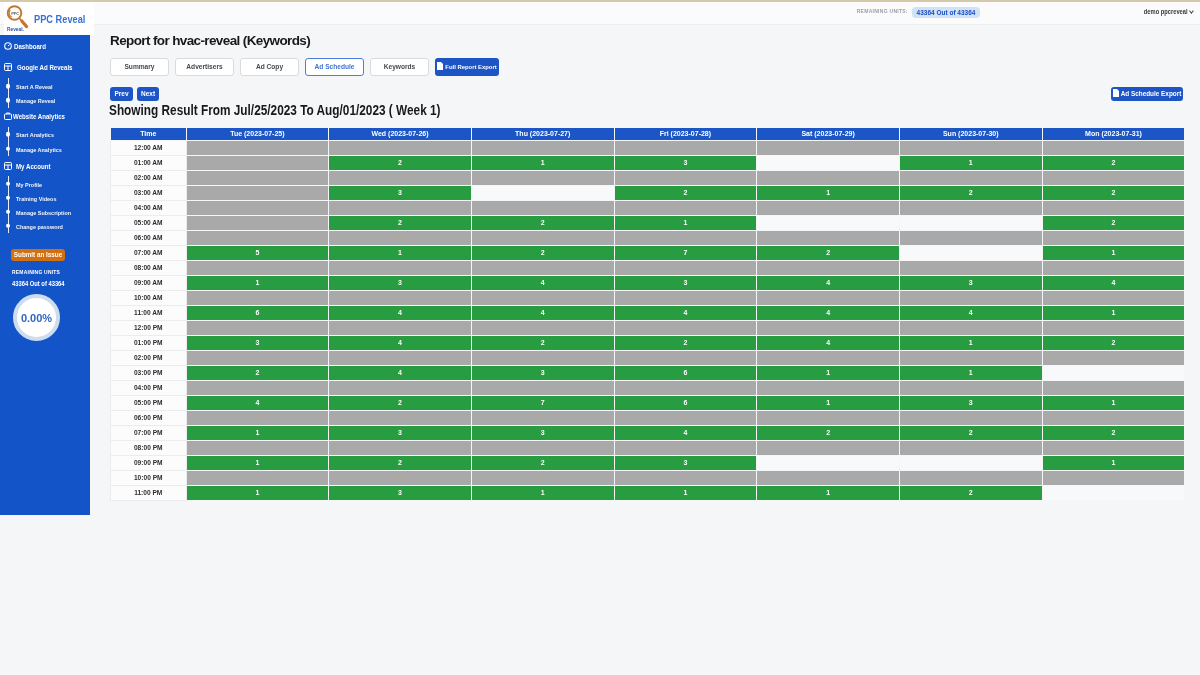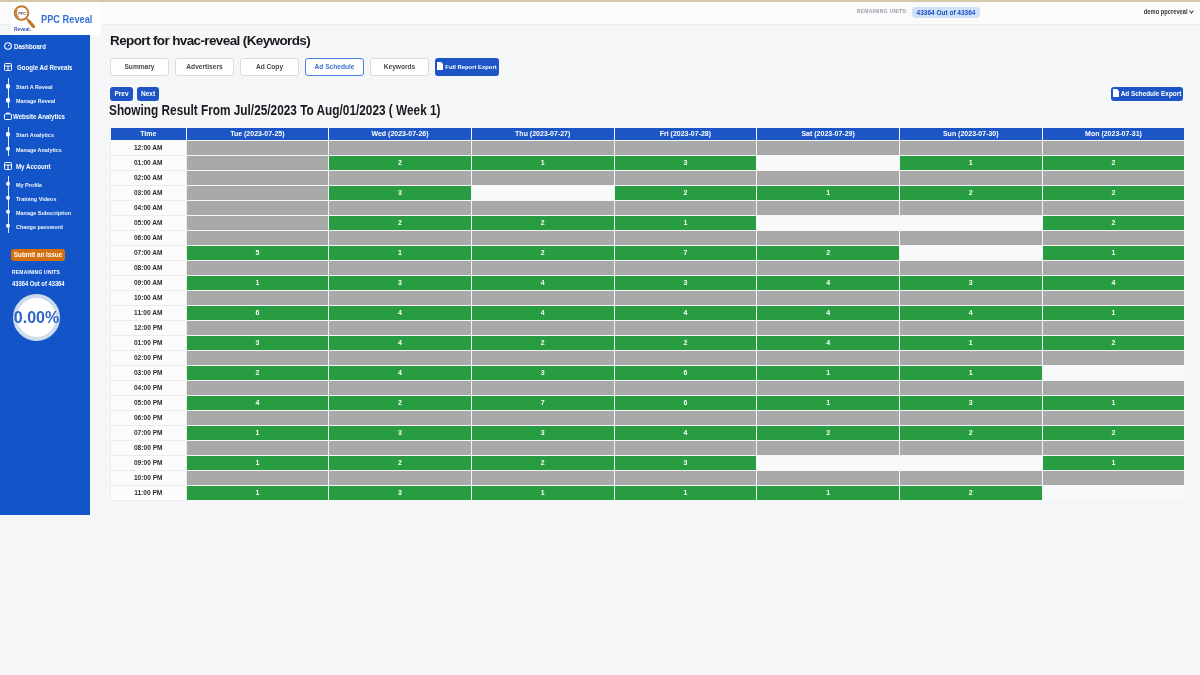--- a/index.html
+++ b/index.html
@@ -1,39 +1,39 @@
 <!DOCTYPE html>
 <html><head><meta charset="utf-8">
 <style>
 * { margin:0; padding:0; box-sizing:border-box; }
 html,body { width:1200px; height:675px; overflow:hidden; background:#f5f6f7;
   font-family:"Liberation Sans", sans-serif; position:relative; }
 .topline { position:absolute; left:0; top:0; width:1200px; height:1.5px; background:#d5c9ab; }
 .topbar { position:absolute; left:0; top:2px; width:1200px; height:23px; background:#fbfbfc;
   border-bottom:1px solid #eceef0; }
-.logo { position:absolute; left:11px; top:2px; width:90px; height:33px; background:#ffffff; z-index:5; }
+.logo { position:absolute; left:4px; top:2px; width:90px; height:33px; background:#ffffff; z-index:5; }
 .logotext { position:absolute; left:30px; top:11px; font-size:10.5px; font-weight:700; color:#3672d4;
   transform:scaleX(0.88); transform-origin:left; }
 .sidebar { position:absolute; left:0; top:35px; width:90px; height:480px; background:#1355c8; }
 .mi { position:absolute; left:14px; color:#fff; font-size:6.8px; font-weight:700; white-space:nowrap;
   transform:translateY(-50%) scaleX(.9); transform-origin:left center; }
 .sub { position:absolute; left:15.5px; color:#f2f5fa; font-size:6.2px; font-weight:600; white-space:nowrap;
   transform:translateY(-50%) scaleX(.88); transform-origin:left center; }
 .vline { position:absolute; left:7.5px; width:1.4px; background:rgba(255,255,255,.9); }
 .dot { position:absolute; left:5.6px; width:4.6px; height:4.6px; border-radius:50%; background:#fff;
   transform:translateY(-50%); }
 .micon { position:absolute; left:4px; transform:translateY(-50%); }
 .submit { position:absolute; left:11px; top:214px; width:54px; height:12px; background:#d2700f;
   border-radius:3px; color:#fff; font-size:6.3px; font-weight:700; text-align:center; line-height:12px; }
 .runits { position:absolute; left:12px; top:233px; color:#fff; font-size:6.2px; font-weight:700; letter-spacing:.3px; transform:scaleX(.8); transform-origin:left center; white-space:nowrap; }
 .rnums { position:absolute; left:12px; top:245px; color:#fff; font-size:6.6px; font-weight:700; transform:scaleX(.88); transform-origin:left center; white-space:nowrap; }
 .gauge { position:absolute; left:13px; top:259px; width:47px; height:47px; border-radius:50%;
   background:#fff; border:4px solid #cedded; }
 .gtext { position:absolute; left:0; top:0; width:100%; height:100%; display:flex; align-items:center;
-  justify-content:center; color:#2f66c6; font-size:16px; font-weight:700; }
+  justify-content:center; color:#2f66c6; font-size:11px; font-weight:700; }
 .rulabel { position:absolute; right:292px; top:8px; font-size:6px; font-weight:700; color:#9aa0ab;
   letter-spacing:.3px; transform:scaleX(.84); transform-origin:right center; white-space:nowrap; }
 .badge { position:absolute; left:912px; top:6.5px; width:68px; height:11.5px; background:#cfe2f6;
   border-radius:4px; color:#1b4ec4; font-size:6.5px; font-weight:700; text-align:center; line-height:11.5px; }
 .user { position:absolute; right:7px; top:8px; font-size:7px; font-weight:700; color:#33383d;
   transform:scaleX(.82); transform-origin:right center; white-space:nowrap; }
 .caret { display:inline-block; width:4px; height:4px; border-right:1.3px solid #33383d;
   border-bottom:1.3px solid #33383d; transform:rotate(45deg); margin-left:3px; margin-bottom:1px; }
 h1.title { position:absolute; left:110px; top:33px; font-size:13.5px; letter-spacing:-0.62px;
   color:#17191c; font-weight:700; }

